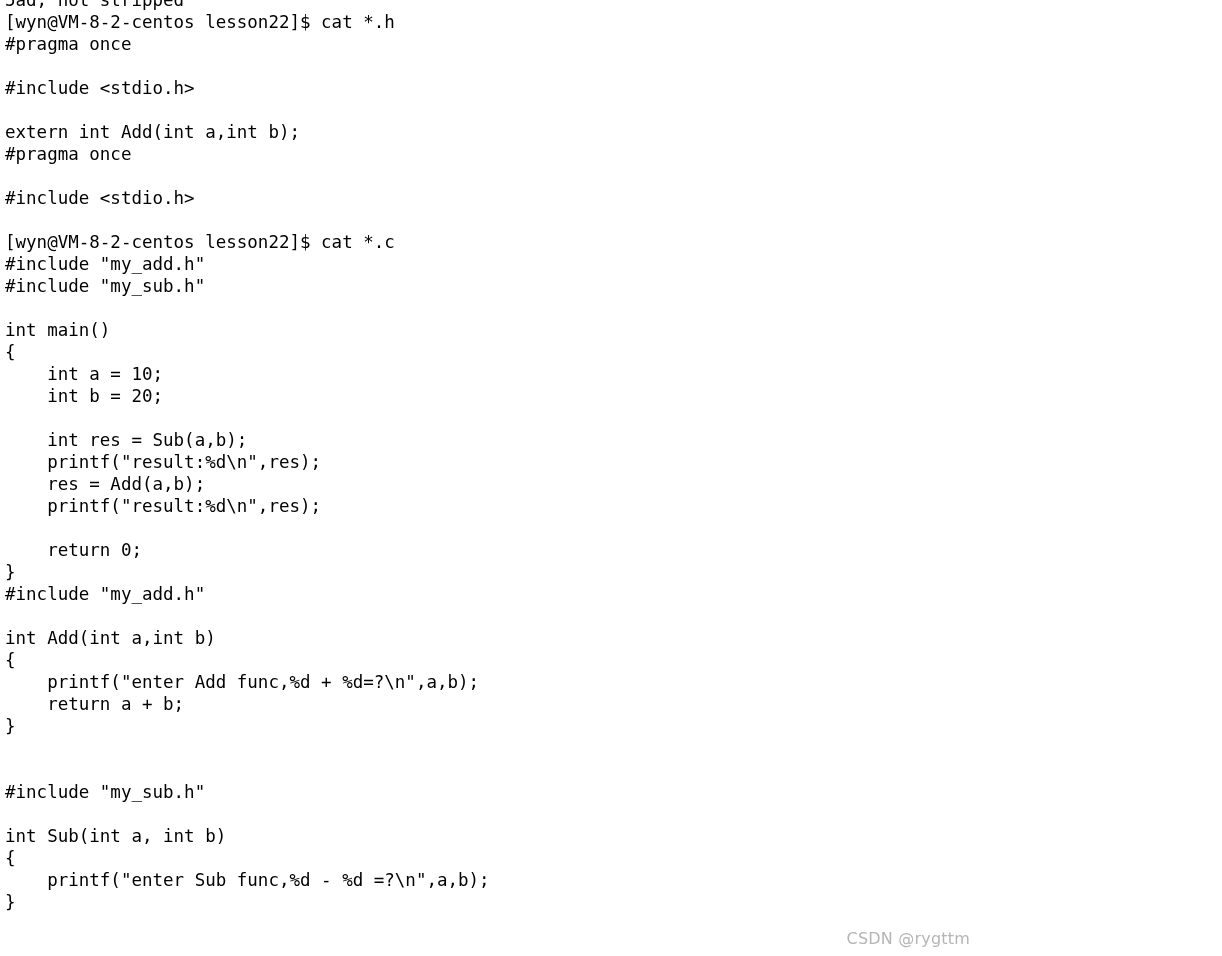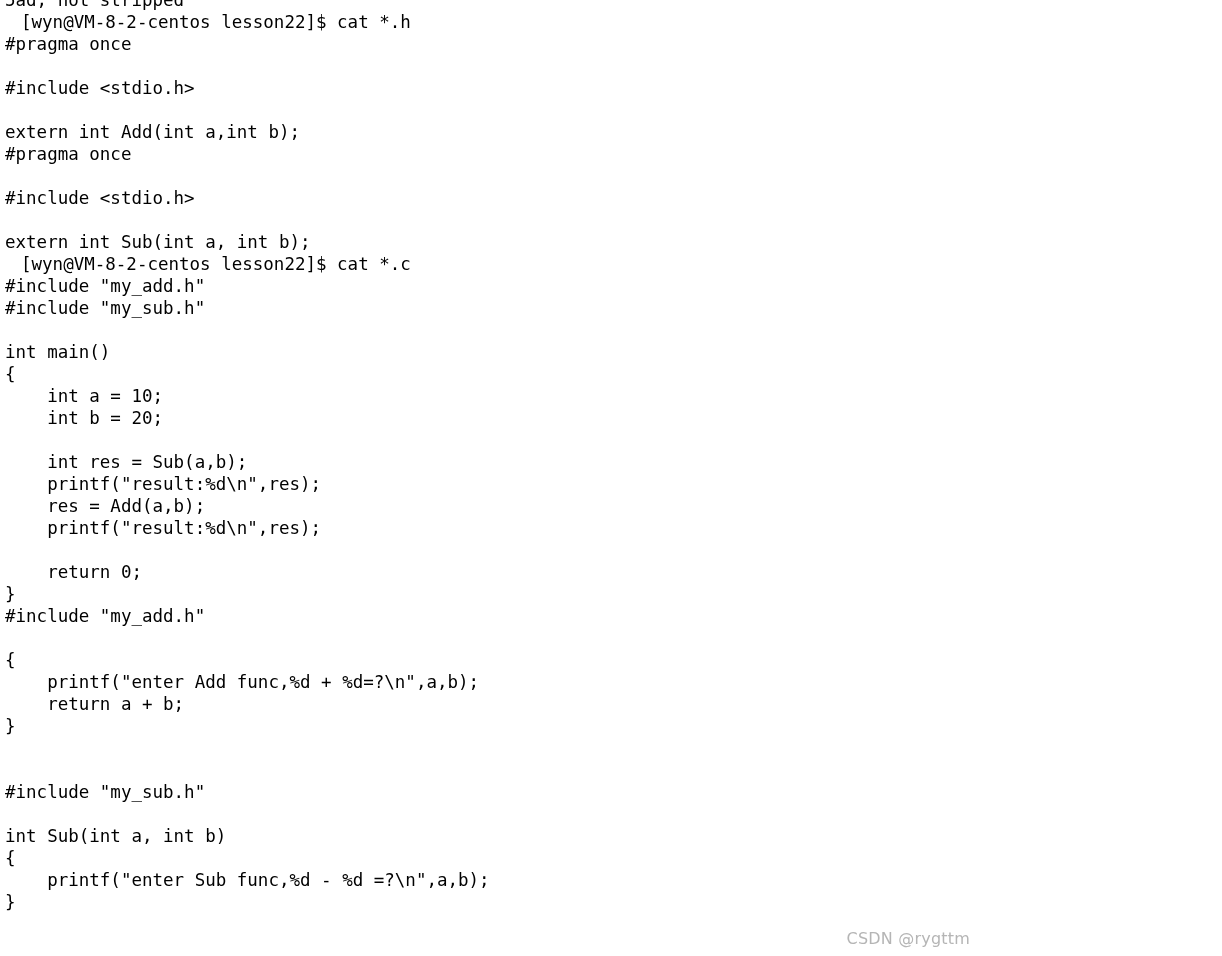--- a/index.html
+++ b/index.html
@@ -45,21 +45,20 @@
     margin: 0;
     padding: 0;
   }
 
   .line.blank {
     color: transparent;
   }
 
   .line.prompt {
     color: #000000;
-    margin-left: 16px;
   }
 
   #watermark {
     position: absolute;
     right: 8px;
     bottom: 8px;
     font-family: "DejaVu Sans", "Liberation Sans", sans-serif;
     font-size: 16px;
     color: #b5b5b5;
     letter-spacing: 0.2px;
@@ -76,39 +75,39 @@
       <div class="line prompt">[wyn@VM-8-2-centos lesson22]$ cat *.h</div>
       <div class="line">#pragma once</div>
       <div class="line blank"></div>
       <div class="line">#include &lt;stdio.h&gt;</div>
       <div class="line blank"></div>
       <div class="line">extern int Add(int a,int b);</div>
       <div class="line">#pragma once</div>
       <div class="line blank"></div>
       <div class="line">#include &lt;stdio.h&gt;</div>
       <div class="line blank"></div>
-      <div class="line">extern int Sub(int a, int b);</div>
       <div class="line prompt">[wyn@VM-8-2-centos lesson22]$ cat *.c</div>
       <div class="line">#include "my_add.h"</div>
       <div class="line">#include "my_sub.h"</div>
       <div class="line blank"></div>
       <div class="line">int main()</div>
       <div class="line">{</div>
       <div class="line">    int a = 10;</div>
       <div class="line">    int b = 20;</div>
       <div class="line blank"></div>
       <div class="line">    int res = Sub(a,b);</div>
       <div class="line">    printf("result:%d\n",res);</div>
       <div class="line">    res = Add(a,b);</div>
       <div class="line">    printf("result:%d\n",res);</div>
       <div class="line blank"></div>
       <div class="line">    return 0;</div>
       <div class="line">}</div>
       <div class="line">#include "my_add.h"</div>
       <div class="line blank"></div>
+      <div class="line">int Add(int a,int b)</div>
       <div class="line">{</div>
       <div class="line">    printf("enter Add func,%d + %d=?\n",a,b);</div>
       <div class="line">    return a + b;</div>
       <div class="line">}</div>
       <div class="line blank"></div>
       <div class="line blank"></div>
       <div class="line">#include "my_sub.h"</div>
       <div class="line blank"></div>
       <div class="line">int Sub(int a, int b)</div>
       <div class="line">{</div>

